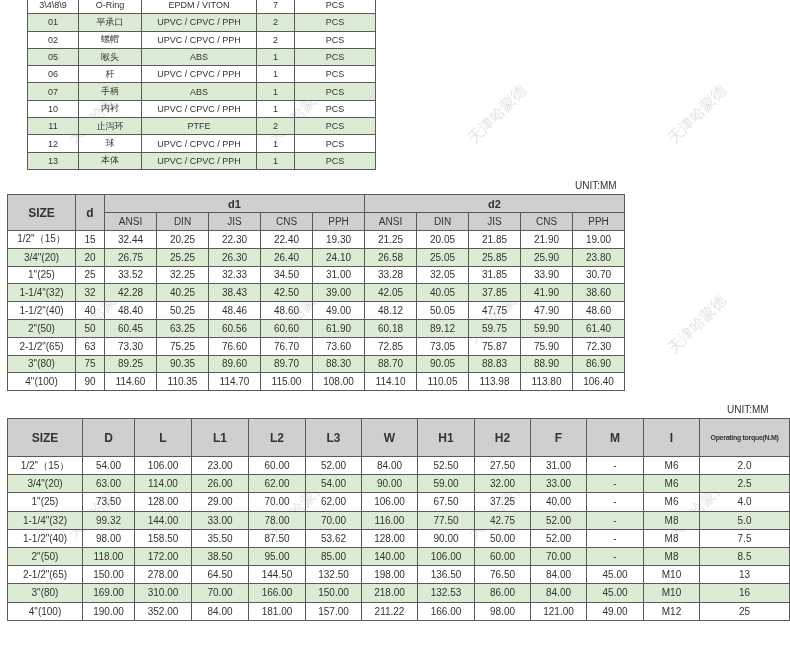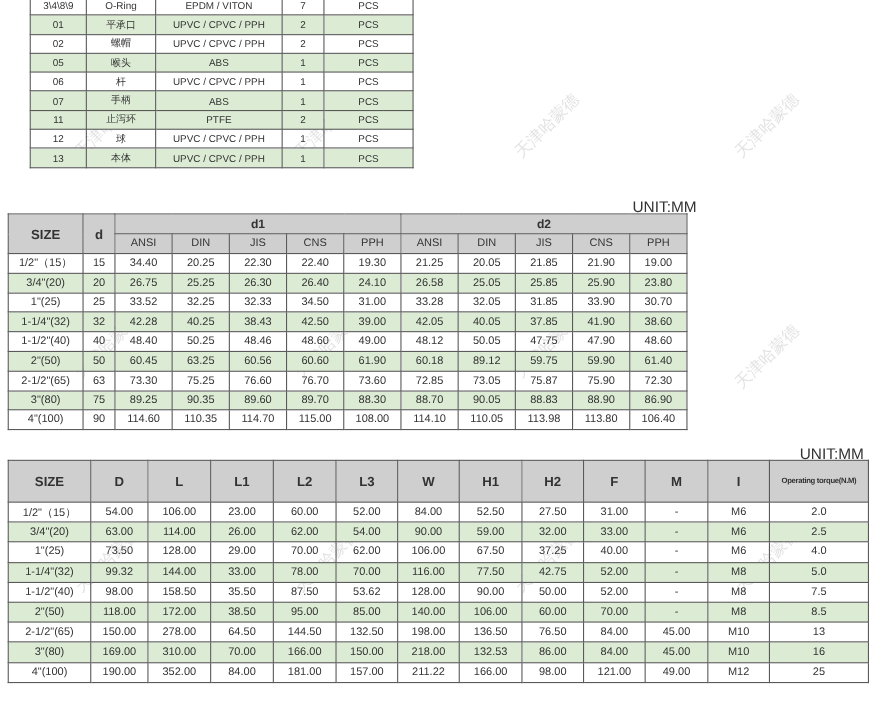--- a/index.html
+++ b/index.html
@@ -20,21 +20,21 @@
   #dim1 th.sub { font-weight: normal; font-size: 10px; height: 18px; }
   #dim1 th.grp { height: 18px; font-size: 11px; }
   #dim1 td { height: 17.8px; }
 
   
   #dim2 { left: 7px; top: 418px; width: 772px; font-size: 10px; }
   #dim2 th { height: 38px; font-size: 12px; }
   #dim2 th.torque { font-size: 7px; letter-spacing: -0.3px; }
   #dim2 td { height: 18.2px; }
 
-  .unit { position: absolute; font-size: 14px; color: #333; }
+  .unit { position: absolute; font-size: 10px; color: #333; }
   #unit1 { left: 575px; top: 180px; }
   #unit2 { left: 727px; top: 404px; }
 
   .wm { position: absolute; font-size: 15px; color: rgba(150,150,150,0.28); transform: rotate(-45deg); pointer-events: none; white-space: nowrap; }
 </style>
 </head>
 <body>
 
 <div class="wm" style="left:60px;top:105px;">天津哈蒙德</div>
 <div class="wm" style="left:260px;top:105px;">天津哈蒙德</div>
@@ -90,20 +90,27 @@
         <td>06</td>
         <td>杆</td>
         <td>UPVC / CPVC / PPH</td>
         <td>1</td>
         <td>PCS</td>
       </tr>
       <tr class="g">
         <td>07</td>
         <td>手柄</td>
         <td>ABS</td>
+        <td>1</td>
+        <td>PCS</td>
+      </tr>
+      <tr>
+        <td>10</td>
+        <td>内衬</td>
+        <td>UPVC / CPVC / PPH</td>
         <td>1</td>
         <td>PCS</td>
       </tr>
       <tr class="g">
         <td>11</td>
         <td>止泻环</td>
         <td>PTFE</td>
         <td>2</td>
         <td>PCS</td>
       </tr>
@@ -157,21 +164,21 @@
         <th class="sub">DIN</th>
         <th class="sub">JIS</th>
         <th class="sub">CNS</th>
         <th class="sub">PPH</th>
       </tr>
   </thead>
   <tbody id="dim1-body">
       <tr>
         <td>1/2"（15）</td>
         <td>15</td>
-        <td>34.40</td>
+        <td>32.44</td>
         <td>20.25</td>
         <td>22.30</td>
         <td>22.40</td>
         <td>19.30</td>
         <td>21.25</td>
         <td>20.05</td>
         <td>21.85</td>
         <td>21.90</td>
         <td>19.00</td>
       </tr>

